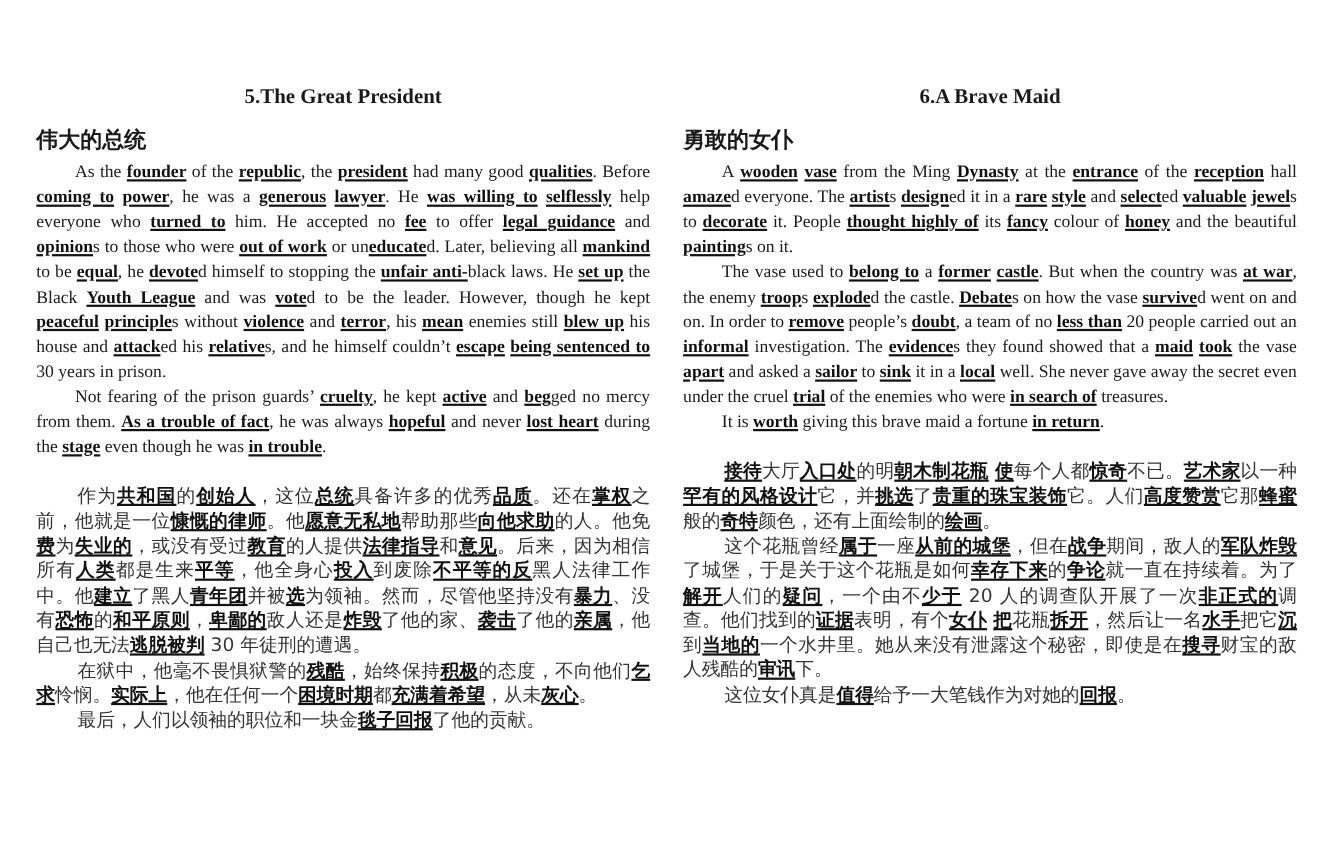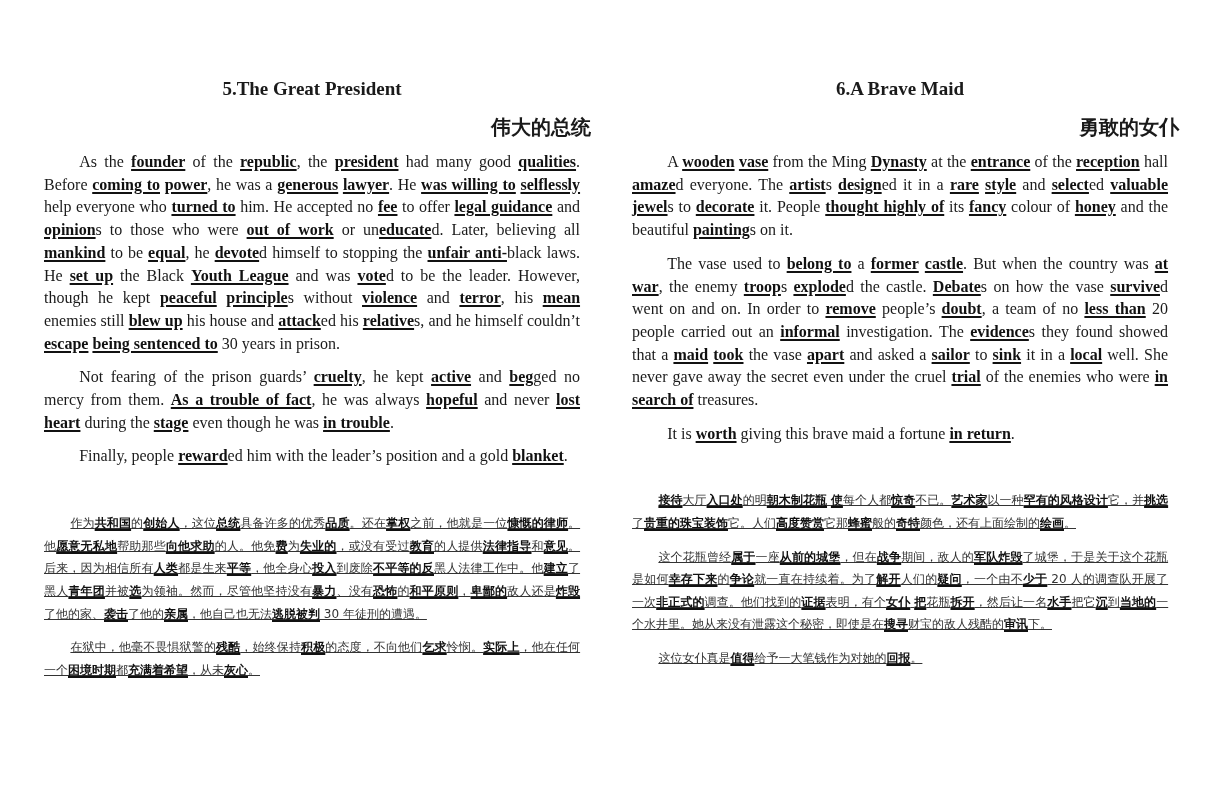--- a/index.html
+++ b/index.html
@@ -2,43 +2,43 @@
 <html><head>
 <meta charset="utf-8">
 <style>
   html, body { margin:0; padding:0; background:#ffffff; }
   body { width:1217px; height:786px; position:relative; overflow:hidden;
          font-family:"Liberation Serif","DejaVu Serif",serif; color:#1a1a1a; }
   .col { position:absolute; top:76px; width:558px; }
   #col-left { left:33px; }
   #col-right { left:621px; }
   .title-en { text-align:center; font-weight:bold; font-size:19px; line-height:26px; margin:0; height:28px; }
-  .title-zh { text-align:right; font-weight:bold; font-size:20px; line-height:26px; margin:10px 0 6px 0;
+  .title-zh { text-align:left; font-weight:bold; font-size:20px; line-height:26px; margin:10px 0 6px 0;
               font-family:"DejaVu Sans",sans-serif; }
-  .para { margin:11px; font-size:16px; line-height:22.7px; text-align:justify; text-indent:2.2em; }
-  .zh { font-family:"DejaVu Sans",sans-serif; font-size:12px; line-height:22.6px; color:#333;text-decoration:underline; }
+  .para { margin:0; font-size:16px; line-height:22.7px; text-align:justify; text-indent:2.2em; }
+  .zh { font-family:"DejaVu Sans",sans-serif; font-size:17px; line-height:22.6px; color:#333; }
   .zh b { color:#111; }
   .gap { height:22px; }
   b.u { font-weight:bold; text-decoration:underline; text-decoration-thickness:1.5px; text-underline-offset:2px; color:#111; }
 </style>
 </head>
 <body>
 
 <div class="col" id="col-left">
   <h1 class="title-en">5.The Great President</h1>
   <h2 class="title-zh">伟大的总统</h2>
   <div>
     <p class="para">As the <b class="u">founder</b> of the <b class="u">republic</b>, the <b class="u">president</b> had many good <b class="u">qualities</b>. Before <b class="u">coming to</b> <b class="u">power</b>, he was a <b class="u">generous</b> <b class="u">lawyer</b>. He <b class="u">was willing to</b> <b class="u">selflessly</b> help everyone who <b class="u">turned to</b> him. He accepted no <b class="u">fee</b> to offer <b class="u">legal guidance</b> and <b class="u">opinion</b>s to those who were <b class="u">out of work</b> or un<b class="u">educate</b>d. Later, believing all <b class="u">mankind</b> to be <b class="u">equal</b>, he <b class="u">devote</b>d himself to stopping the <b class="u">unfair anti-</b>black laws. He <b class="u">set up</b> the Black <b class="u">Youth League</b> and was <b class="u">vote</b>d to be the leader. However, though he kept <b class="u">peaceful</b> <b class="u">principle</b>s without <b class="u">violence</b> and <b class="u">terror</b>, his <b class="u">mean</b> enemies still <b class="u">blew up</b> his house and <b class="u">attack</b>ed his <b class="u">relative</b>s, and he himself couldn’t <b class="u">escape</b> <b class="u">being sentenced to</b> 30 years in prison.</p>
     <p class="para">Not fearing of the prison guards’ <b class="u">cruelty</b>, he kept <b class="u">active</b> and <b class="u">beg</b>ged no mercy from them. <b class="u">As a trouble of fact</b>, he was always <b class="u">hopeful</b> and never <b class="u">lost heart</b> during the <b class="u">stage</b> even though he was <b class="u">in trouble</b>.</p>
-    <p class="para">Finally, people <b class="u">reward</b>ed him with the leader’s position and a gold <b class="u">blanket</b>.</p>
   </div>
   <div class="gap"></div>
   <div>
     <p class="para zh">作为<b class="u">共和国</b>的<b class="u">创始人</b>，这位<b class="u">总统</b>具备许多的优秀<b class="u">品质</b>。还在<b class="u">掌权</b>之前，他就是一位<b class="u">慷慨的律师</b>。他<b class="u">愿意无私地</b>帮助那些<b class="u">向他求助</b>的人。他免<b class="u">费</b>为<b class="u">失业的</b>，或没有受过<b class="u">教育</b>的人提供<b class="u">法律指导</b>和<b class="u">意见</b>。后来，因为相信所有<b class="u">人类</b>都是生来<b class="u">平等</b>，他全身心<b class="u">投入</b>到废除<b class="u">不平等的反</b>黑人法律工作中。他<b class="u">建立</b>了黑人<b class="u">青年团</b>并被<b class="u">选</b>为领袖。然而，尽管他坚持没有<b class="u">暴力</b>、没有<b class="u">恐怖</b>的<b class="u">和平原则</b>，<b class="u">卑鄙的</b>敌人还是<b class="u">炸毁</b>了他的家、<b class="u">袭击</b>了他的<b class="u">亲属</b>，他自己也无法<b class="u">逃脱被判</b> 30 年徒刑的遭遇。</p>
     <p class="para zh">在狱中，他毫不畏惧狱警的<b class="u">残酷</b>，始终保持<b class="u">积极</b>的态度，不向他们<b class="u">乞求</b>怜悯。<b class="u">实际上</b>，他在任何一个<b class="u">困境时期</b>都<b class="u">充满着希望</b>，从未<b class="u">灰心</b>。</p>
+    <p class="para zh">最后，人们以领袖的职位和一块金<b class="u">毯子回报</b>了他的贡献。</p>
   </div>
 </div>
 
 <div class="col" id="col-right">
   <h1 class="title-en">6.A Brave Maid</h1>
   <h2 class="title-zh">勇敢的女仆</h2>
   <div>
     <p class="para">A <b class="u">wooden</b> <b class="u">vase</b> from the Ming <b class="u">Dynasty</b> at the <b class="u">entrance</b> of the <b class="u">reception</b> hall <b class="u">amaze</b>d everyone. The <b class="u">artist</b>s <b class="u">design</b>ed it in a <b class="u">rare</b> <b class="u">style</b> and <b class="u">select</b>ed <b class="u">valuable</b> <b class="u">jewel</b>s to <b class="u">decorate</b> it. People <b class="u">thought highly of</b> its <b class="u">fancy</b> colour of <b class="u">honey</b> and the beautiful <b class="u">painting</b>s on it.</p>
     <p class="para">The vase used to <b class="u">belong to</b> a <b class="u">former</b> <b class="u">castle</b>. But when the country was <b class="u">at war</b>, the enemy <b class="u">troop</b>s <b class="u">explode</b>d the castle. <b class="u">Debate</b>s on how the vase <b class="u">survive</b>d went on and on. In order to <b class="u">remove</b> people’s <b class="u">doubt</b>, a team of no <b class="u">less than</b> 20 people carried out an <b class="u">informal</b> investigation. The <b class="u">evidence</b>s they found showed that a <b class="u">maid</b> <b class="u">took</b> the vase <b class="u">apart</b> and asked a <b class="u">sailor</b> to <b class="u">sink</b> it in a <b class="u">local</b> well. She never gave away the secret even under the cruel <b class="u">trial</b> of the enemies who were <b class="u">in search of</b> treasures.</p>
     <p class="para">It is <b class="u">worth</b> giving this brave maid a fortune <b class="u">in return</b>.</p>

